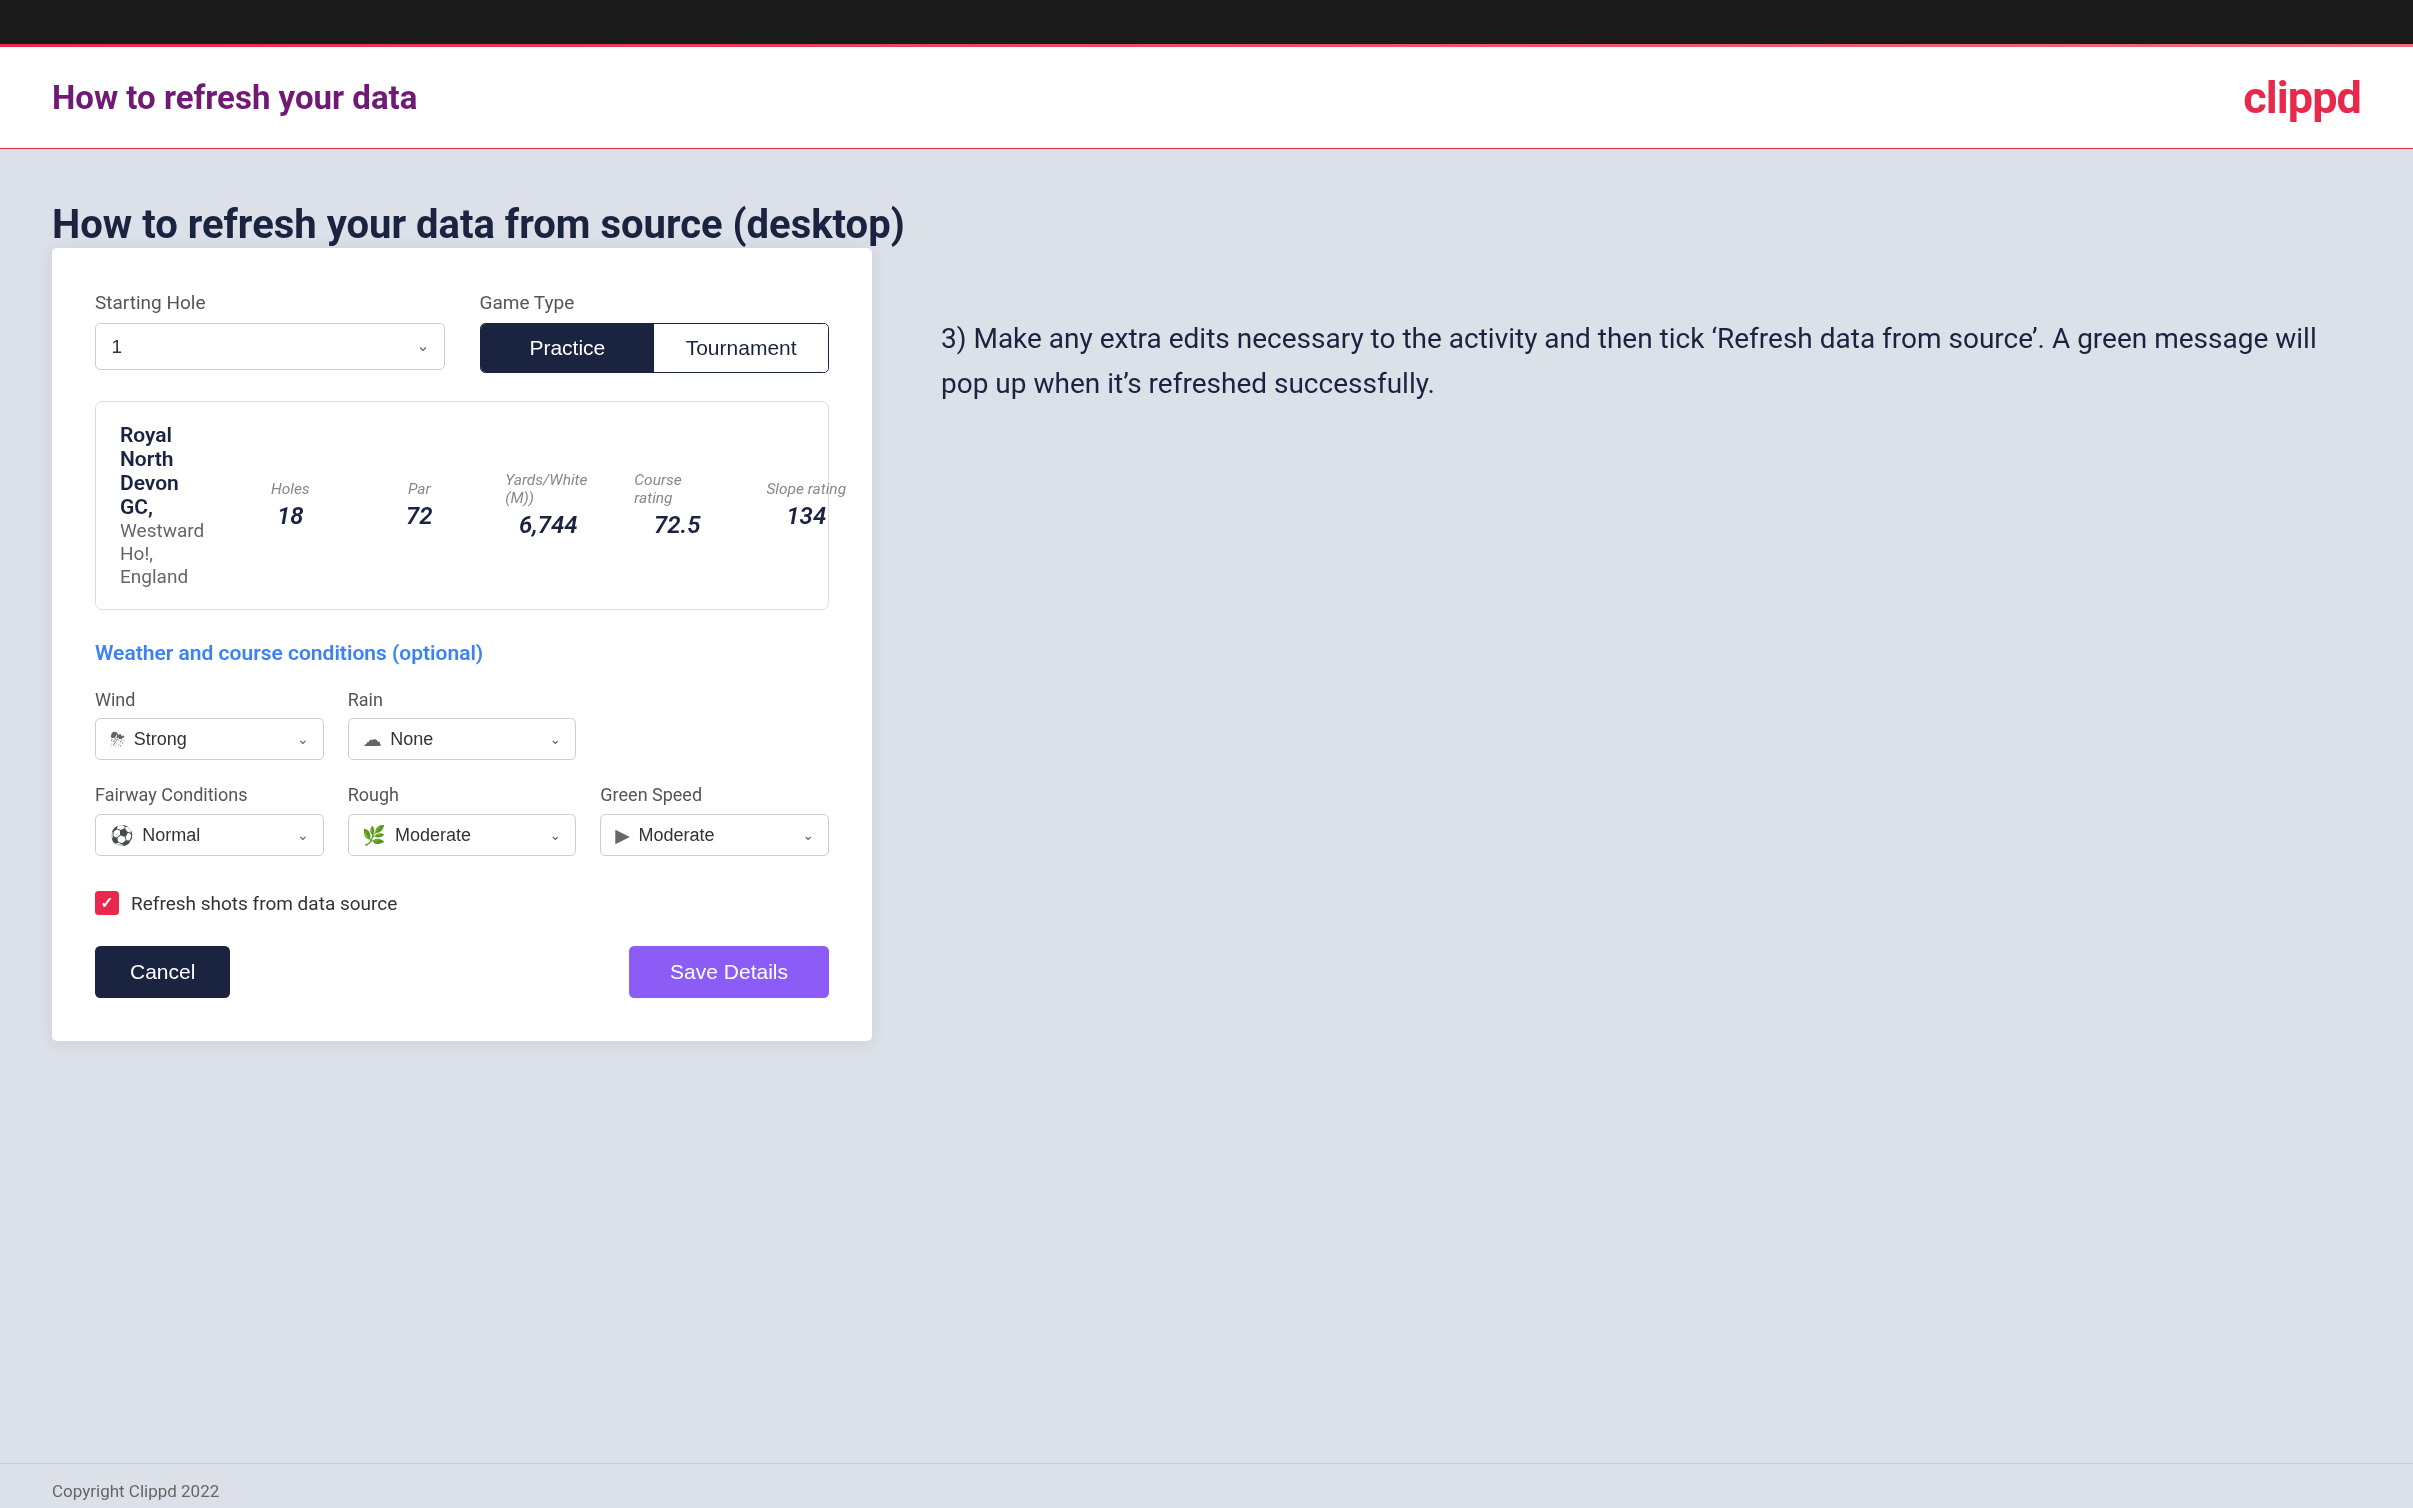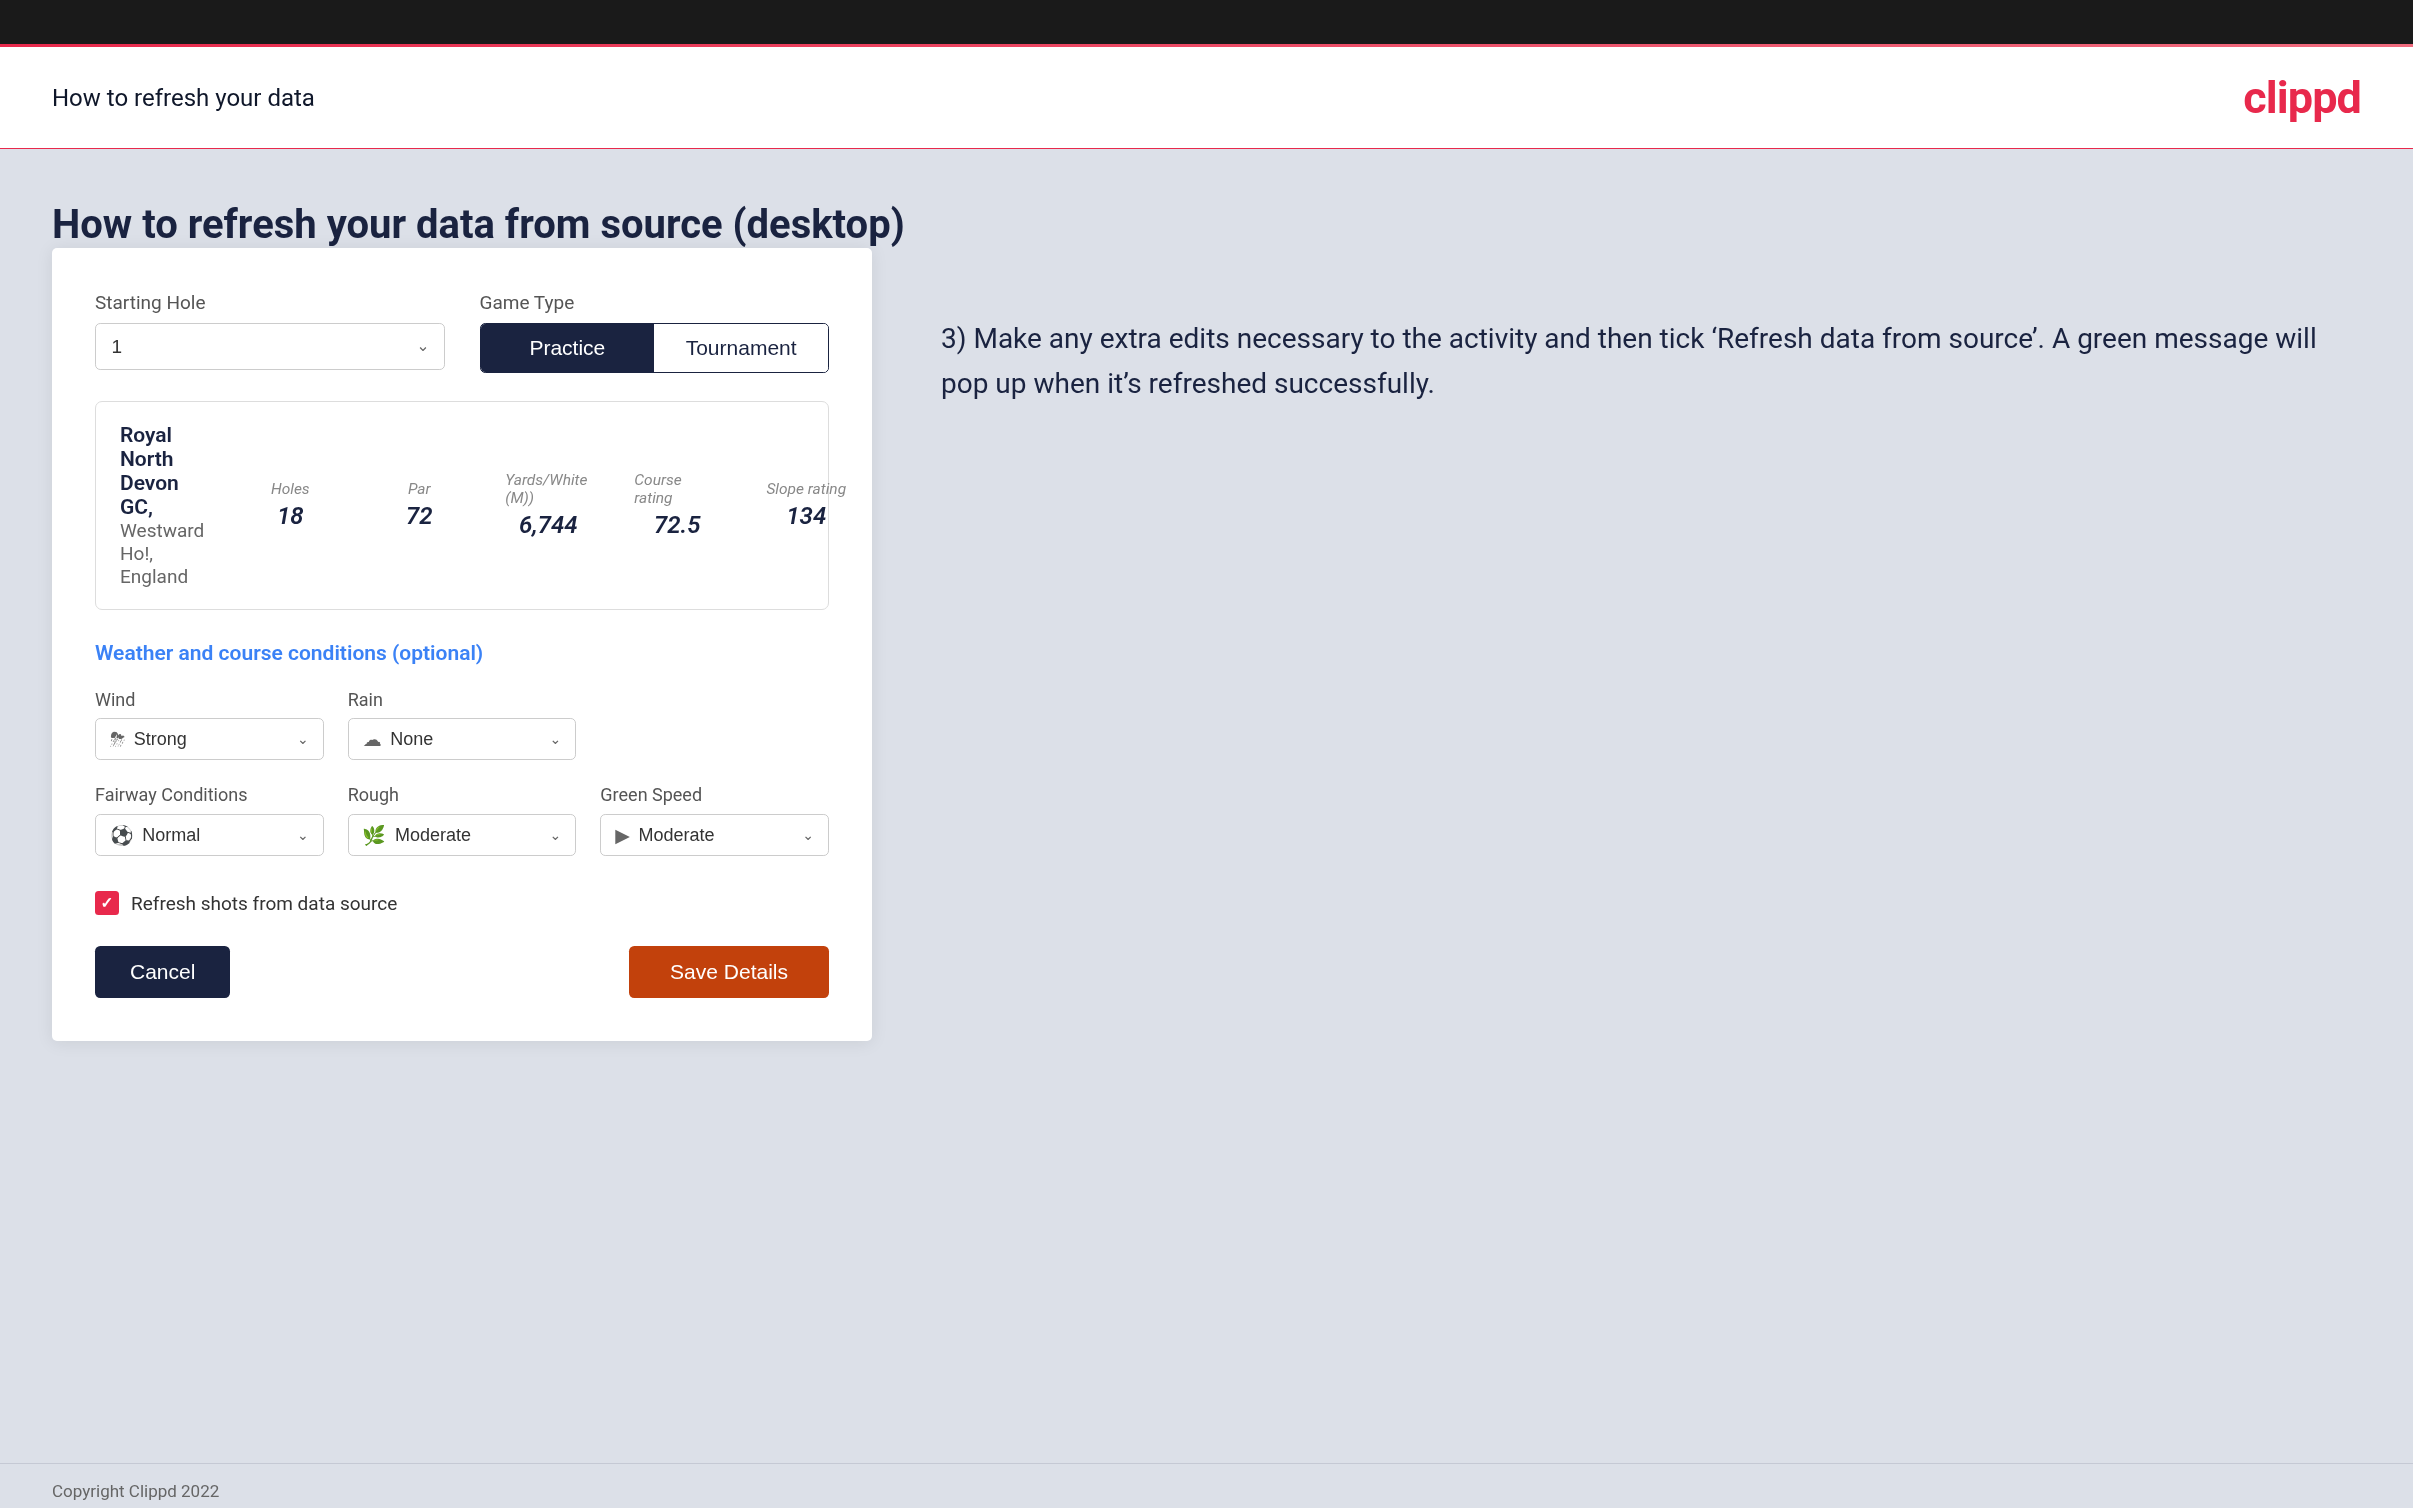--- a/index.html
+++ b/index.html
@@ -29,23 +29,23 @@
     .header {
       background: #ffffff;
       padding: 24px 52px;
       display: flex;
       align-items: center;
       justify-content: space-between;
       border-bottom: 1.7px solid #e8294c;
     }
 
     .header-title {
-      font-size: 24px;
-      color: #0f172a;
-      font-weight: 400;
+      font-size: 33px;
+      color: #701a75;
+      font-weight: 700;
     }
 
     .logo {
       font-size: 45px;
       font-weight: 700;
       color: #e8294c;
       letter-spacing: -0.9px;
     }
 
     .main-content {
@@ -312,21 +312,21 @@
       color: white;
       border: none;
       border-radius: 5.2px;
       padding: 14px 35px;
       font-size: 21px;
       cursor: pointer;
       font-weight: 500;
     }
 
     .save-btn {
-      background: #c2410c;
+      background: #8b5cf6;
       color: white;
       border: none;
       border-radius: 5.2px;
       padding: 14px 41px;
       font-size: 21px;
       cursor: pointer;
       font-weight: 500;
     }
 
     .instruction-panel {

